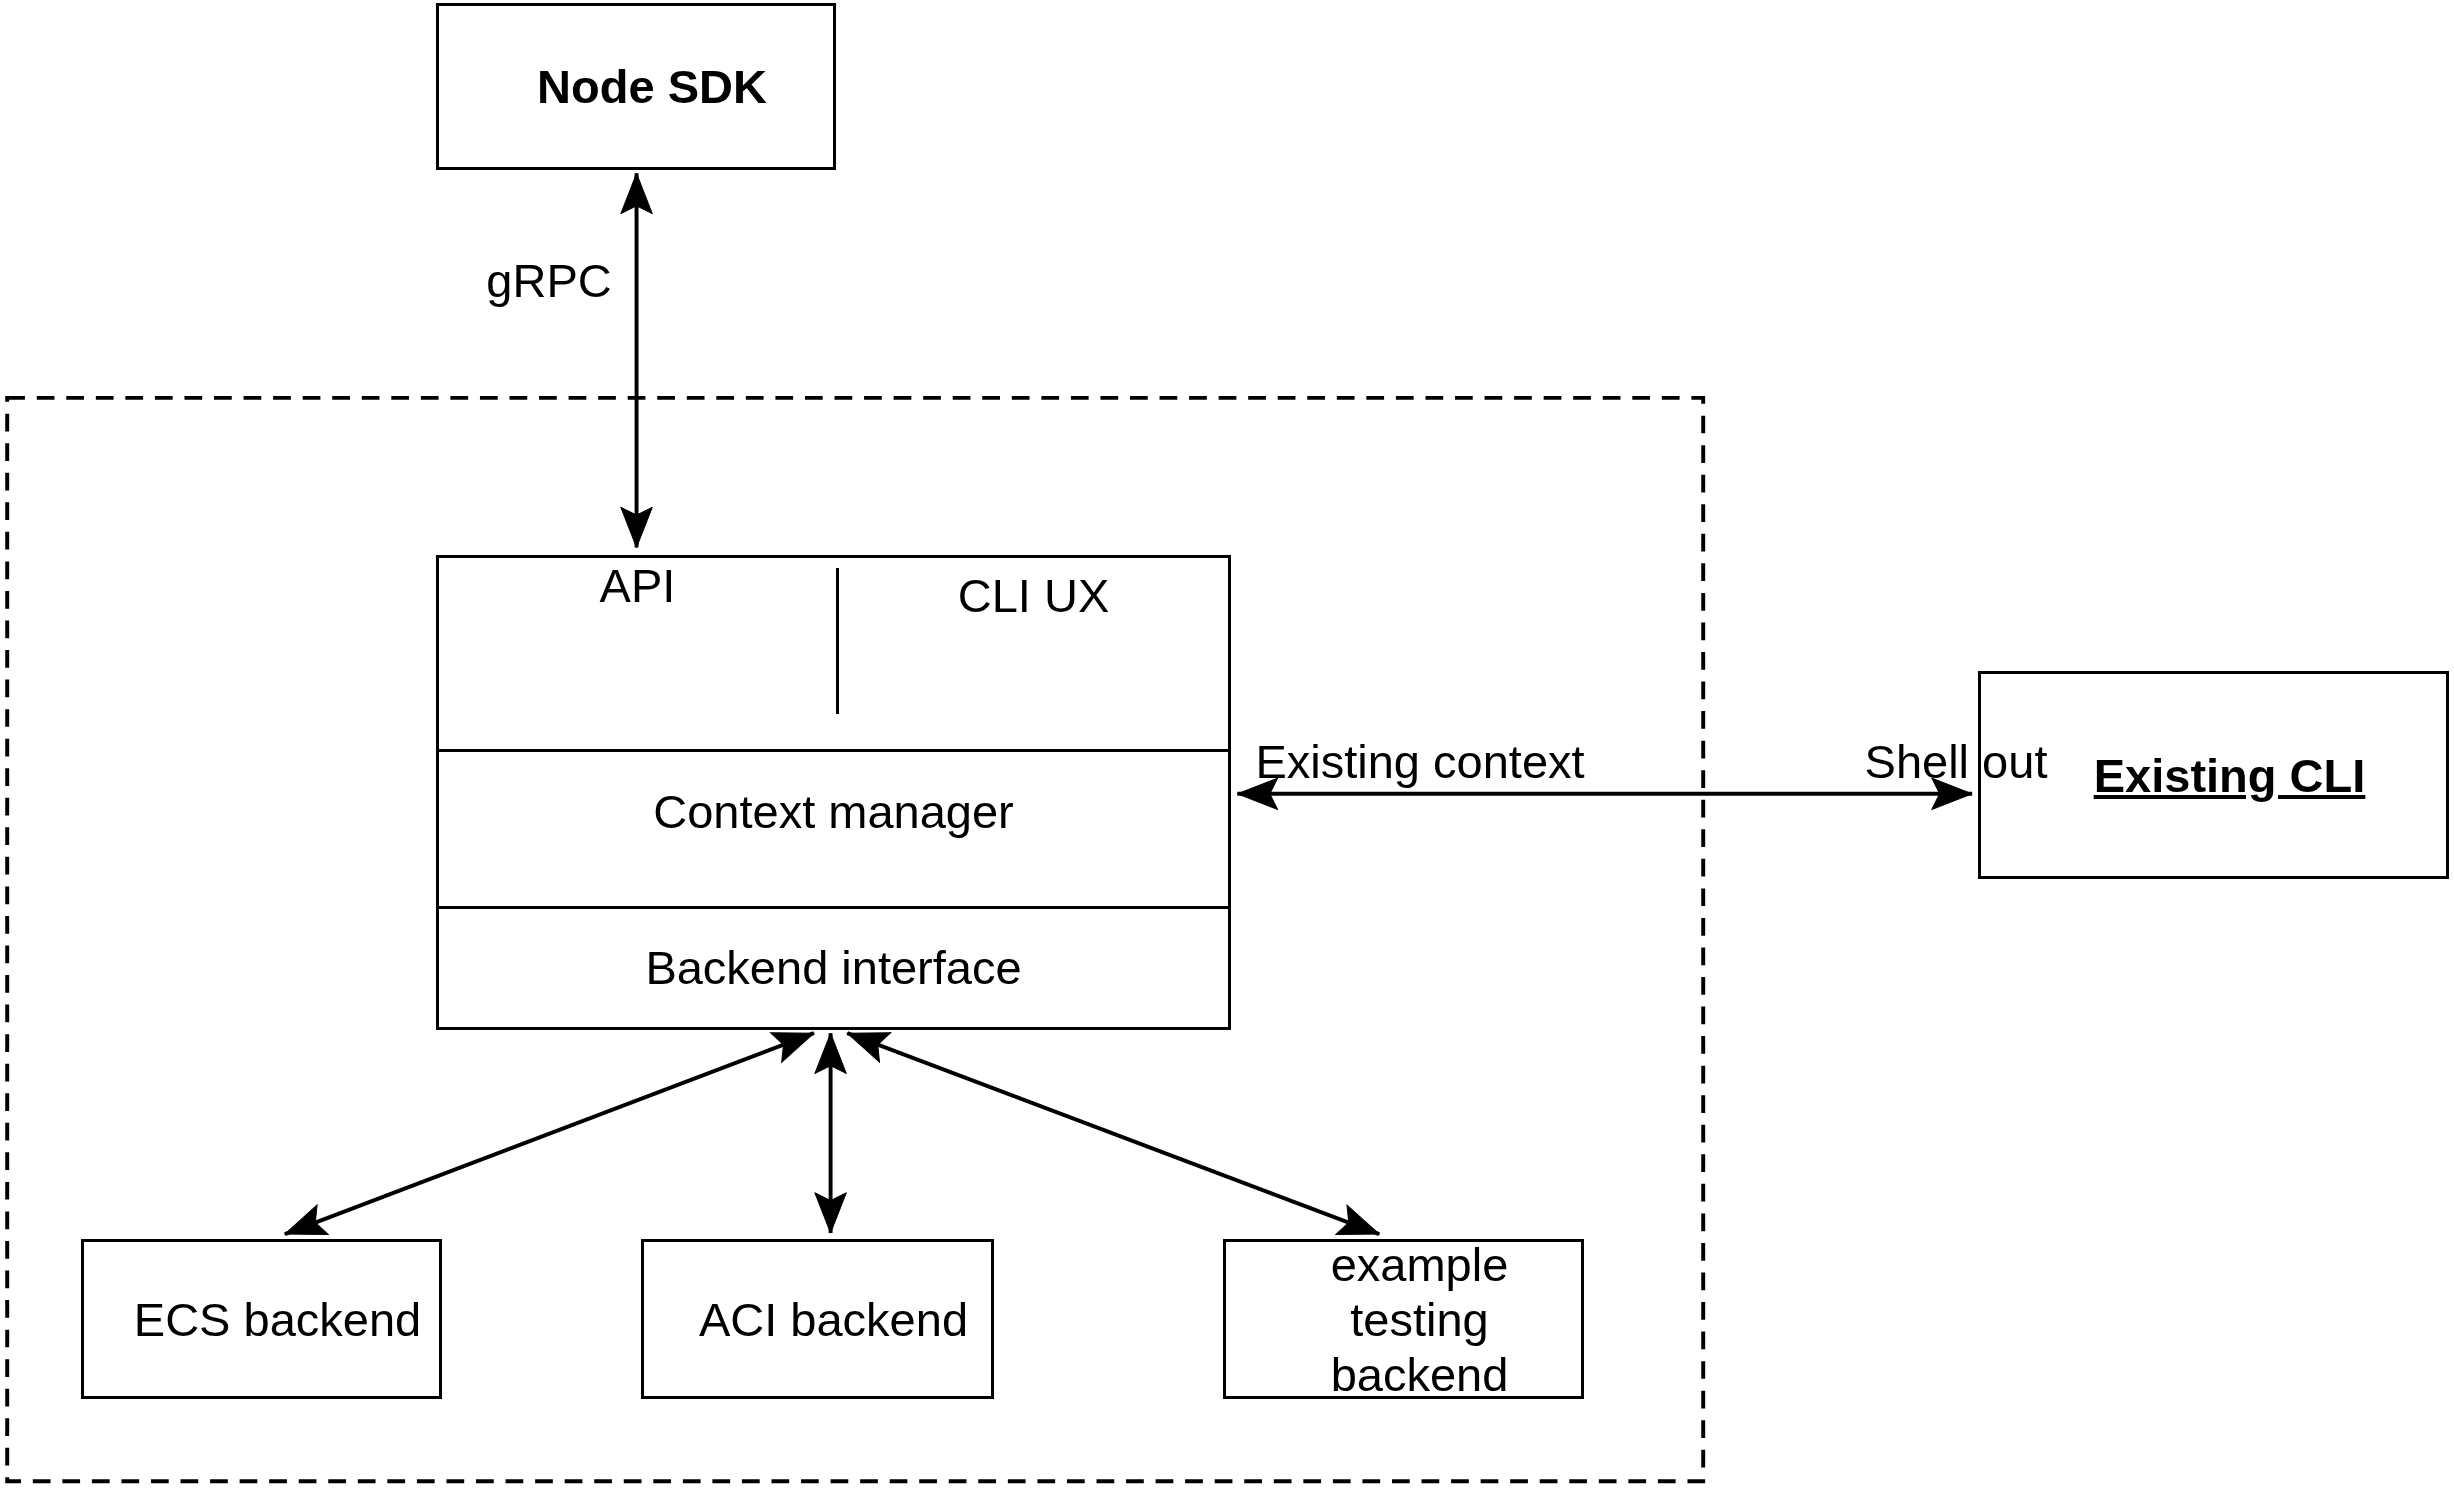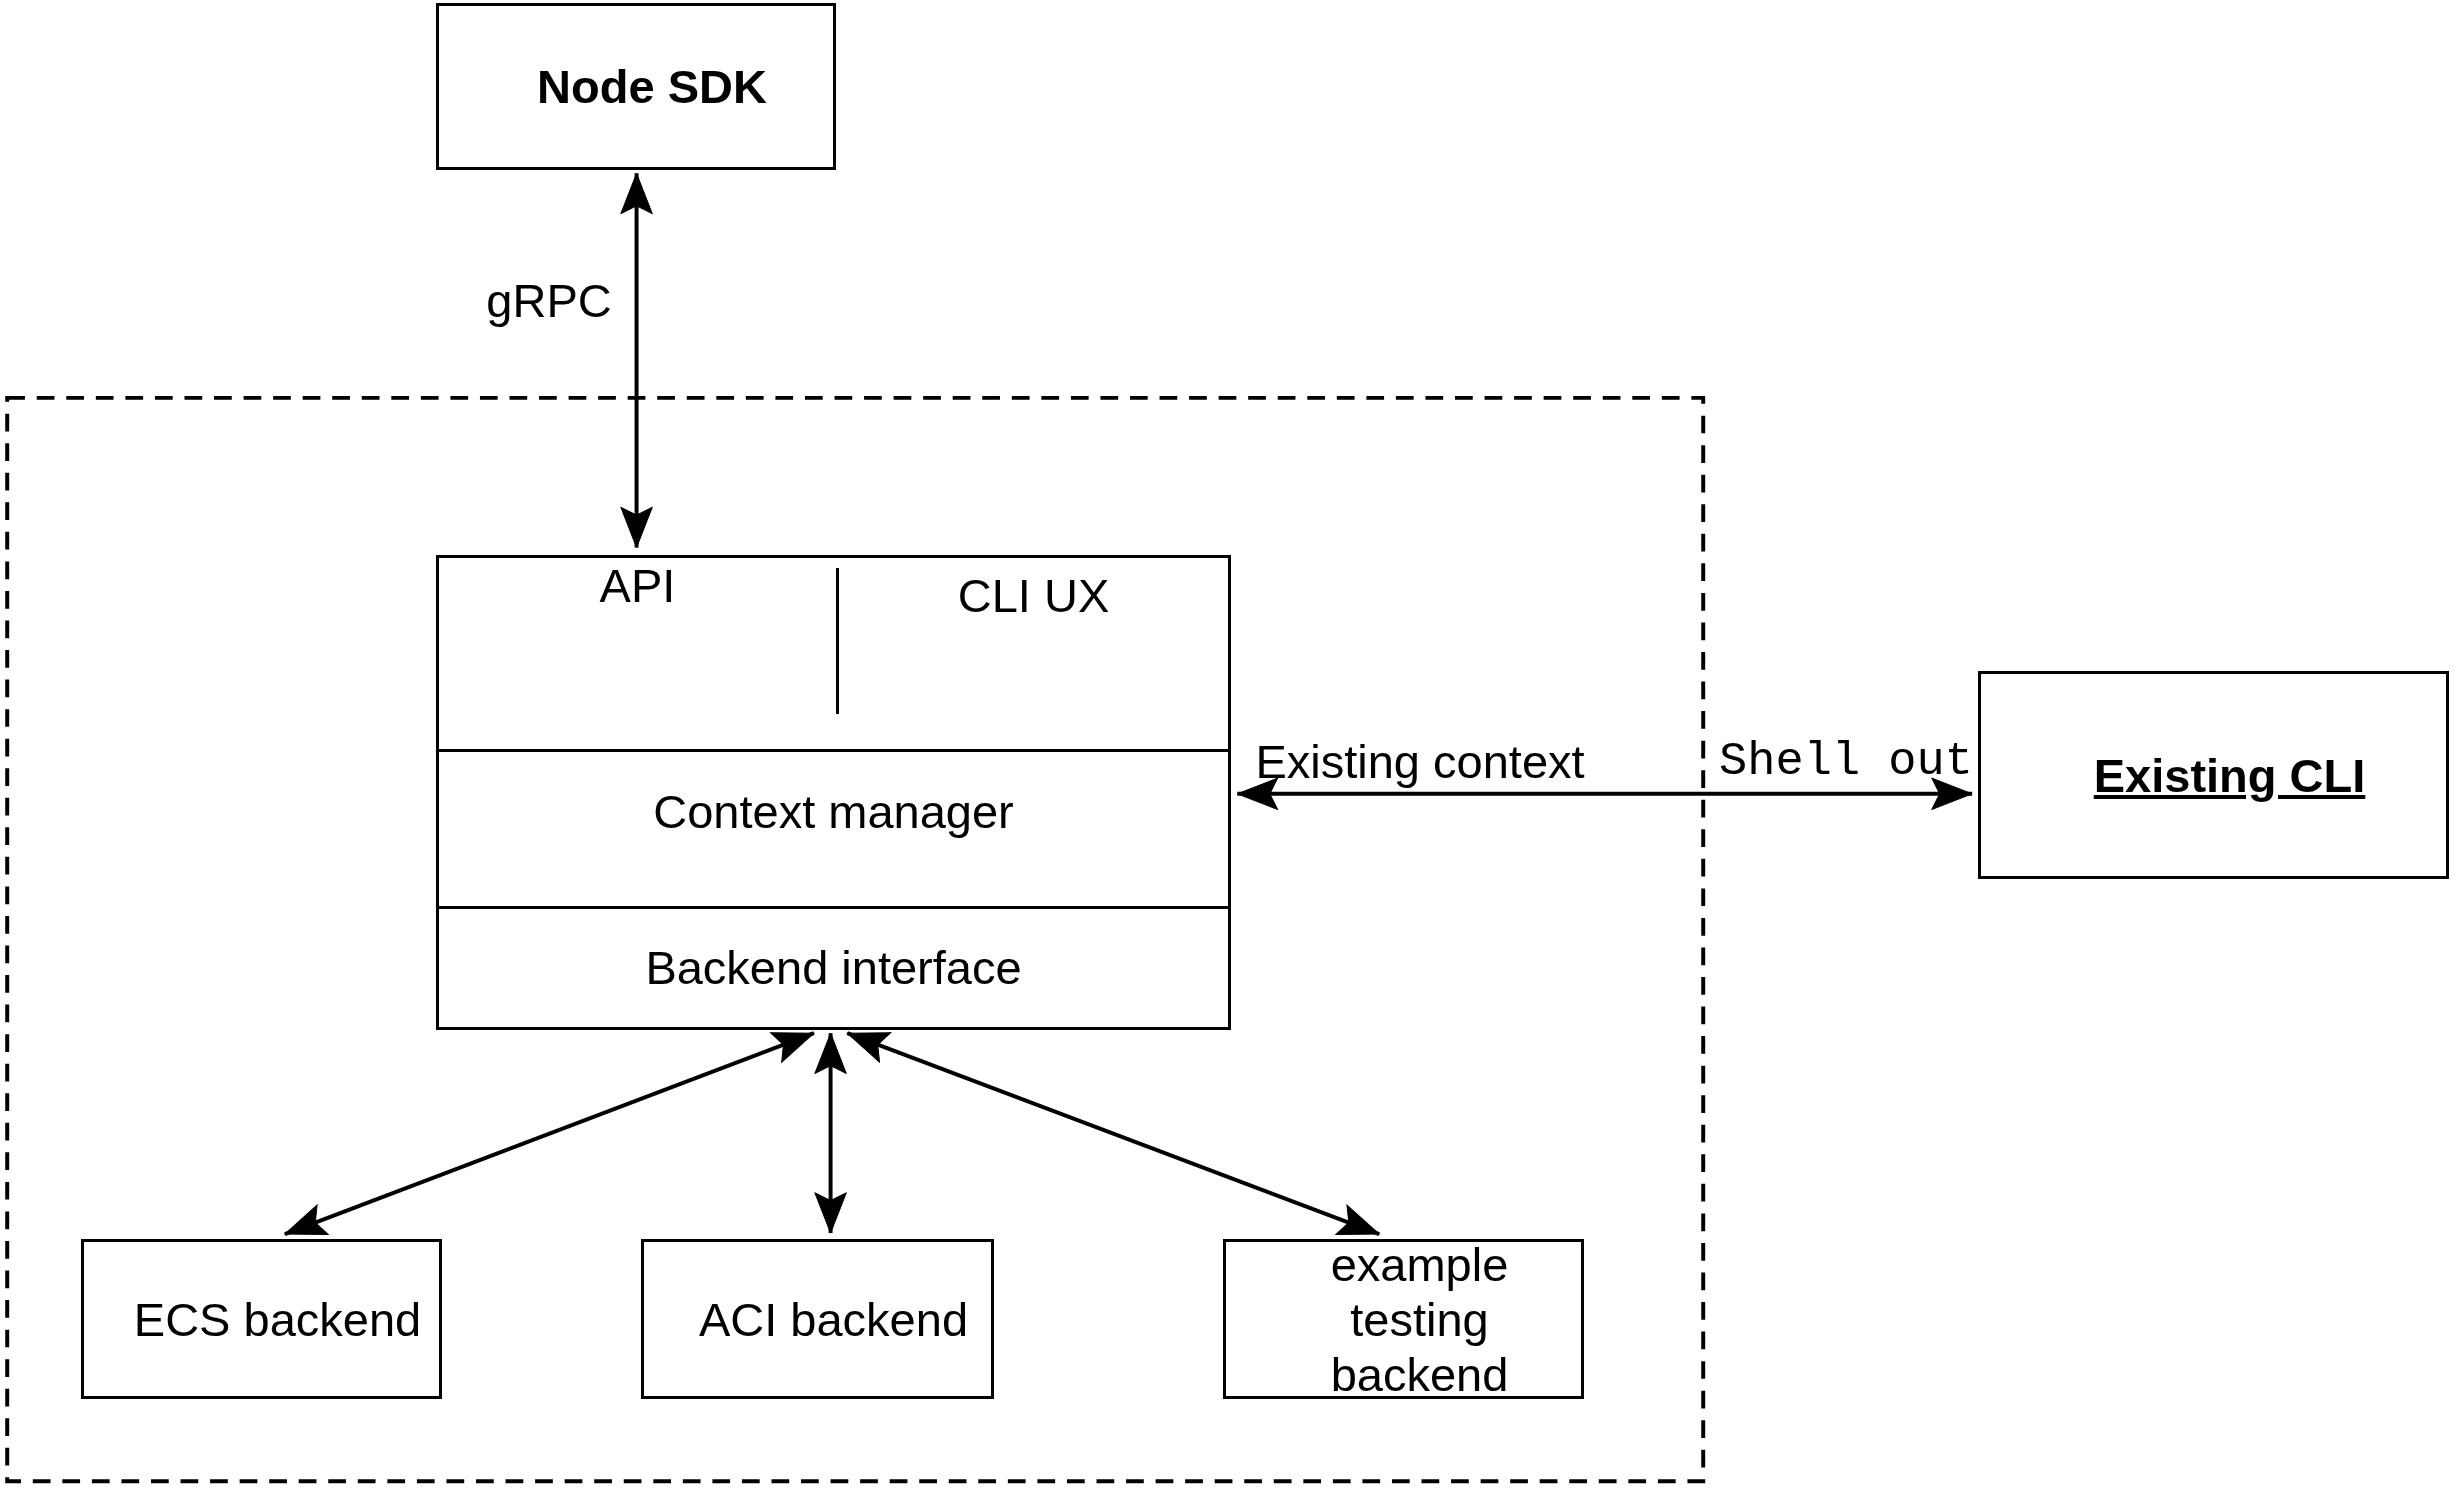--- a/index.html
+++ b/index.html
@@ -151,20 +151,20 @@
   </div>
 
   <div class="node-box" style="left:641px; top:1239px; width:353px; height:160px;">
     <span>ACI backend</span>
   </div>
 
   <div class="node-box" style="left:1223px; top:1239px; width:361px; height:160px;">
     <span style="display:block; max-width:345px;text-align:center;">example testing backend</span>
   </div>
 
-  <div class="edge-label" style="left:549px; top:280px;margin-top:20px;">gRPC</div>
+  <div class="edge-label" style="left:549px; top:280px;">gRPC</div>
 
   <div class="edge-label" style="left:1420px; top:761px;">Existing context</div>
 
-  <div class="edge-label" style="left:1846px; top:761px;font-family:Liberation Mono, monospace;">Shell out</div>
+  <div class="edge-label" style="left:1956px; top:761px;">Shell out</div>
 
 </div>
 
 
 </body></html>

